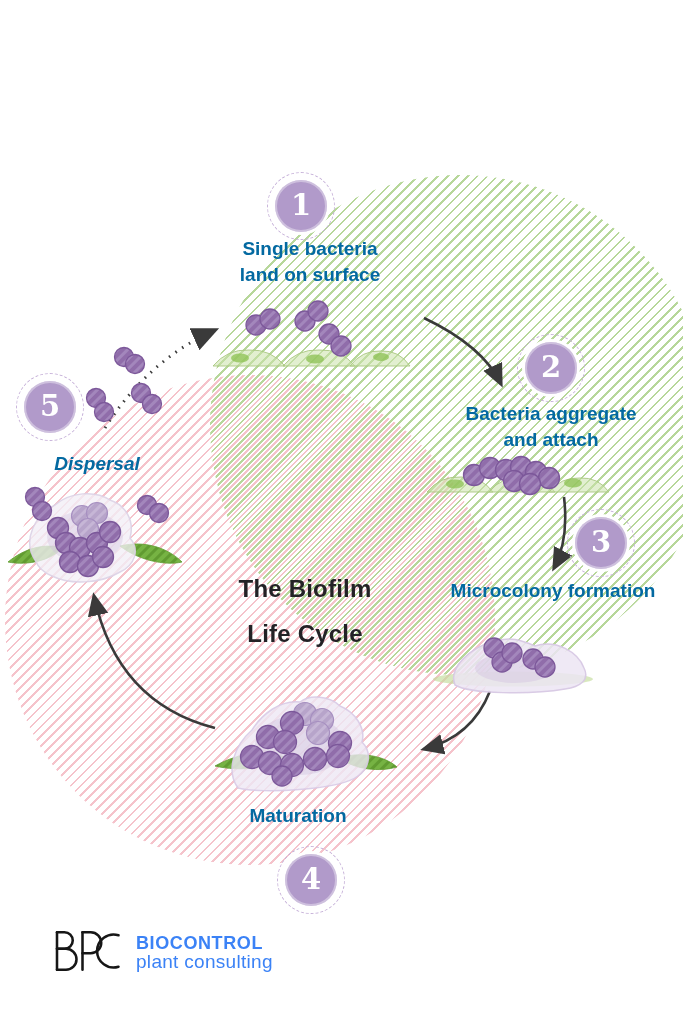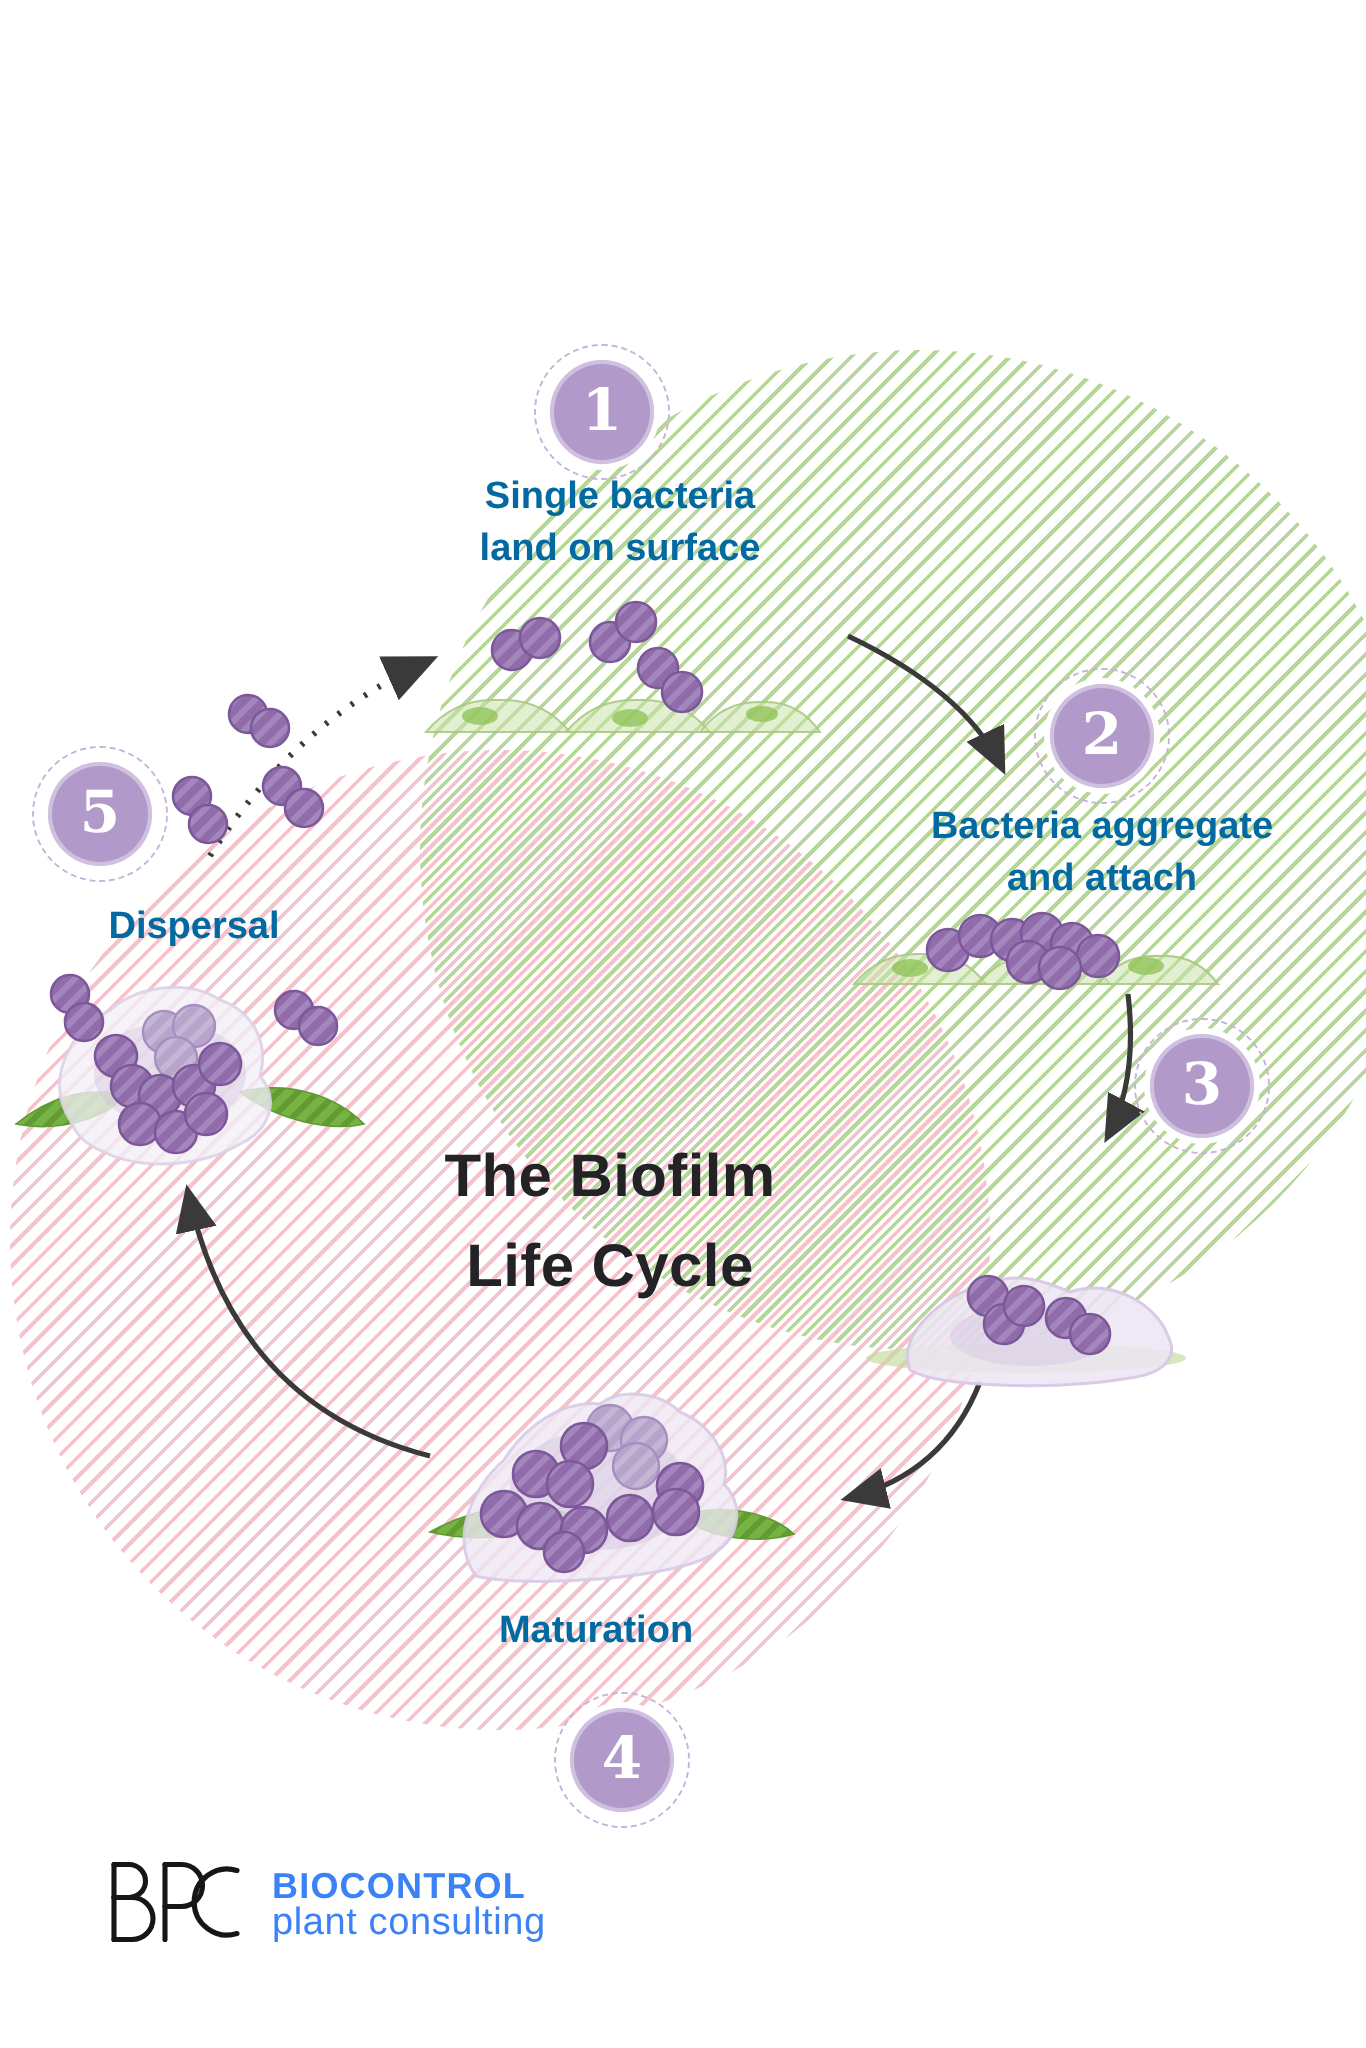--- a/index.html
+++ b/index.html
@@ -40,25 +40,25 @@
   .label{
     position:absolute;transform:translateX(-50%);text-align:center;
     font-weight:700;font-size:19px;line-height:26px;color:#0369a1;
     white-space:nowrap;z-index:5;
   }
   .label span{display:block;}
   .l1{left:310px;top:236px;}
   .l2{left:551px;top:401px;}
   .l3{left:553px;top:578px;}
   .l4{left:298px;top:803px;}
-  .l5{left:97px;top:451px;}
+  .l5{left:97px;top:451px;font-style:italic;}
   
   .title{
     position:absolute;left:305px;top:566px;transform:translateX(-50%);
-    text-align:center;font-weight:700;font-size:30px;line-height:45px;
+    text-align:center;font-weight:700;font-size:24px;line-height:45px;
     color:#232226;letter-spacing:0.2px;white-space:nowrap;z-index:5;
   }
   .title span{display:block;}
   
   .art{position:absolute;left:0;top:0;z-index:3;}
   
   .logo{position:absolute;left:48px;top:920px;display:flex;align-items:center;z-index:6;}
   .logo-text{margin-left:10px;color:#3b82f6;}
   .logo-brand{font-weight:700;font-size:18px;letter-spacing:0.6px;line-height:20px;}
   .logo-tagline{font-size:19px;font-weight:400;letter-spacing:0.3px;line-height:17px;text-align:center;}
@@ -231,20 +231,21 @@
 
 <div class="label l1">
   <span>Single bacteria</span>
   <span>land on surface</span>
 </div>
 <div class="label l2">
   <span>Bacteria aggregate</span>
   <span>and attach</span>
 </div>
 <div class="label l3">
+  <span>Microcolony formation</span>
 </div>
 <div class="label l4">
   <span>Maturation</span>
 </div>
 <div class="label l5">
   <span>Dispersal</span>
 </div>
 
 <div class="title">
   <span>The Biofilm</span>

